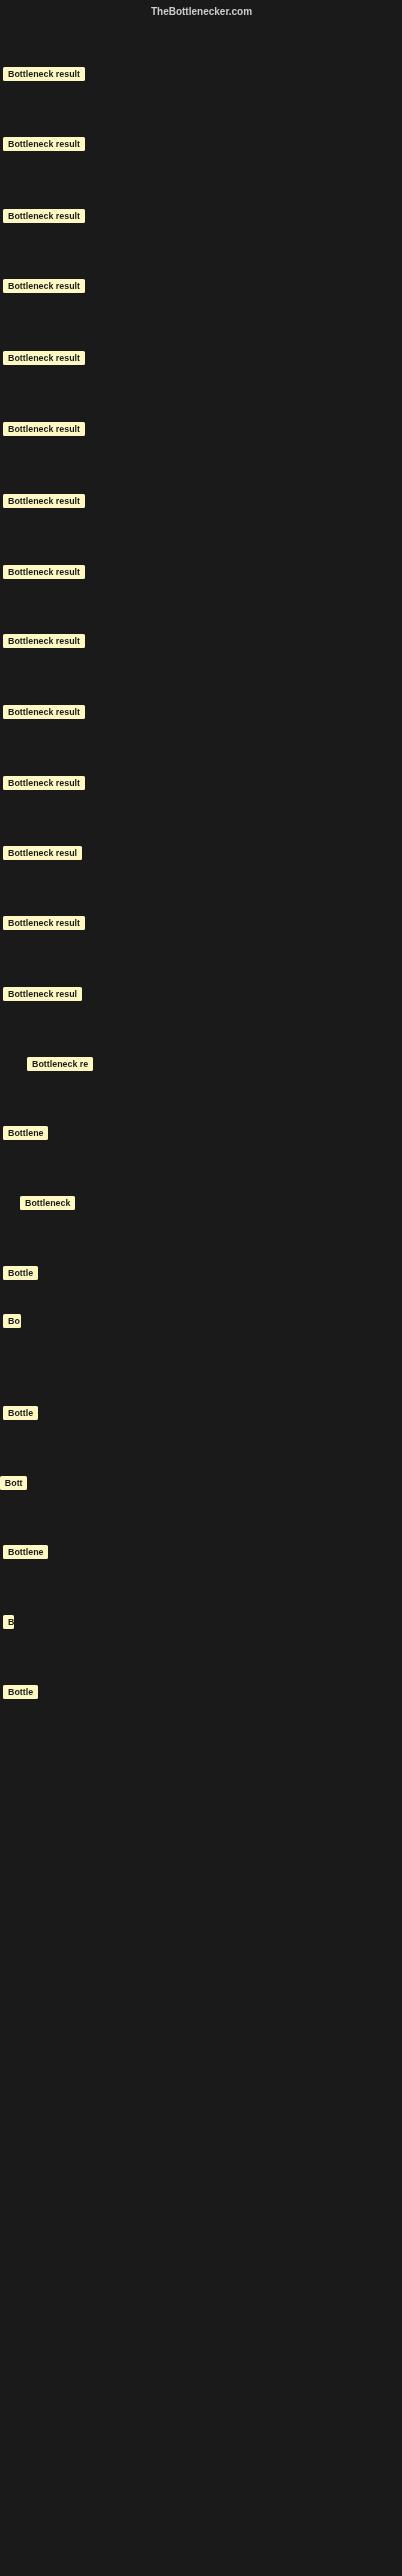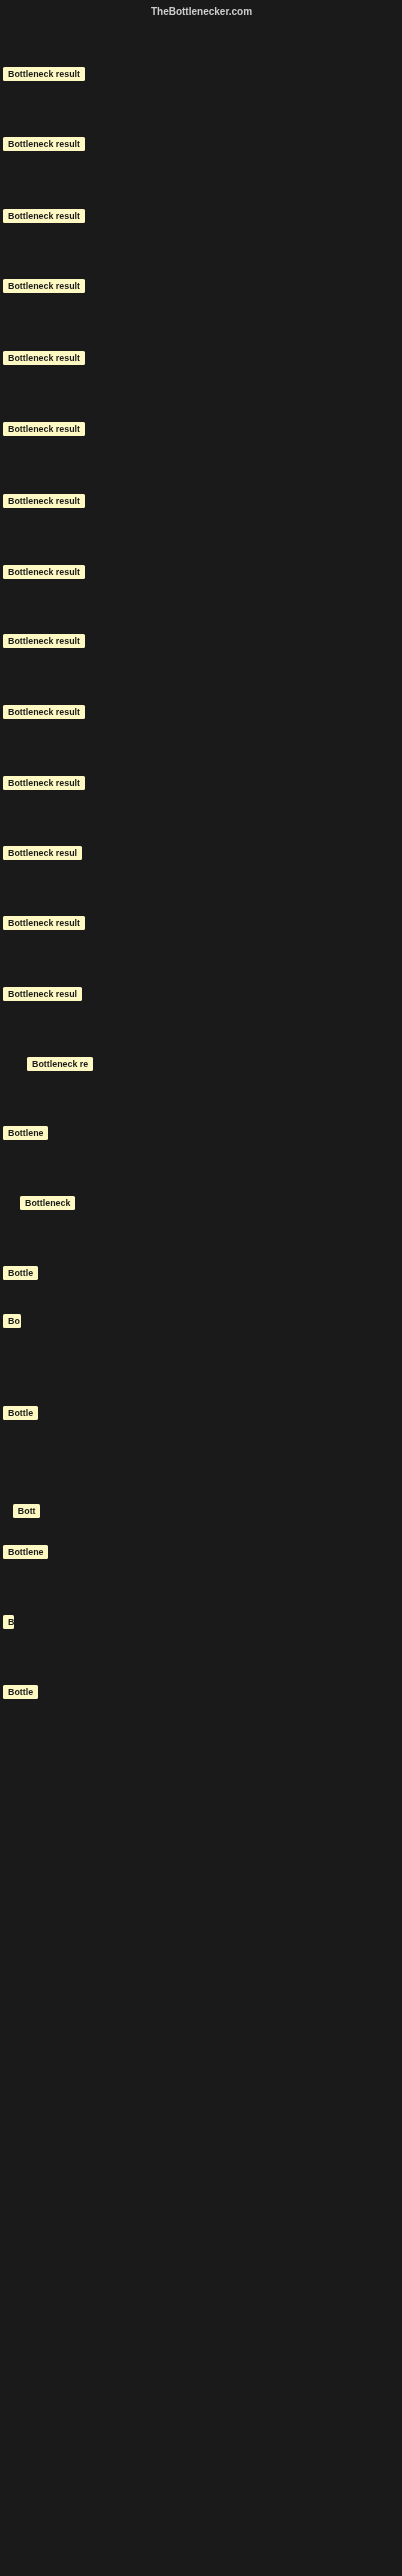--- a/index.html
+++ b/index.html
@@ -57,18 +57,18 @@
     <div style="position: absolute; top: 755px; left: 3.2px;"><span class="bottleneck-badge" style="max-width: 97px;">Bottleneck result</span></div>
     <div style="position: absolute; top: 825px; left: 3.2px;"><span class="bottleneck-badge" style="max-width: 89px;">Bottleneck resul</span></div>
     <div style="position: absolute; top: 895px; left: 3.2px;"><span class="bottleneck-badge" style="max-width: 97px;">Bottleneck result</span></div>
     <div style="position: absolute; top: 966px; left: 3.2px;"><span class="bottleneck-badge" style="max-width: 89px;">Bottleneck resul</span></div>
     <div style="position: absolute; top: 1036px; left: 3.2px; padding-left: 24px;"><span class="bottleneck-badge" style="max-width: 72px;">Bottleneck re</span></div>
     <div style="position: absolute; top: 1105px; left: 3.2px;"><span class="bottleneck-badge" style="max-width: 55px;">Bottlene</span></div>
     <div style="position: absolute; top: 1175px; left: 3.2px; padding-left: 17px;"><span class="bottleneck-badge" style="max-width: 63px;">Bottleneck</span></div>
     <div style="position: absolute; top: 1245px; left: 3.2px;"><span class="bottleneck-badge" style="max-width: 43px;">Bottle</span></div>
     <div style="position: absolute; top: 1293px; left: 3.2px;"><span class="bottleneck-badge" style="max-width: 17.7px;">Bo</span></div>
     <div style="position: absolute; top: 1385px; left: 3.2px;"><span class="bottleneck-badge" style="max-width: 44px;">Bottle</span></div>
-    <div style="position: absolute; top: 1455px; left: 13px; margin-top: 28px;"><span class="bottleneck-badge" style="max-width: 31px;">Bott</span></div>
+    <div style="position: absolute; top: 1455px; left: 0;"><span class="bottleneck-badge" style="max-width: 31px;">Bott</span></div>
     <div style="position: absolute; top: 1524px; left: 3.2px;"><span class="bottleneck-badge" style="max-width: 55px;">Bottlene</span></div>
     <div style="position: absolute; top: 1594px; left: 3.2px;"><span class="bottleneck-badge" style="max-width: 11.3px;">B</span></div>
     <div style="position: absolute; top: 1664px; left: 3.2px;"><span class="bottleneck-badge" style="max-width: 43px;">Bottle</span></div>
   </div>
 
 
 </body></html>

